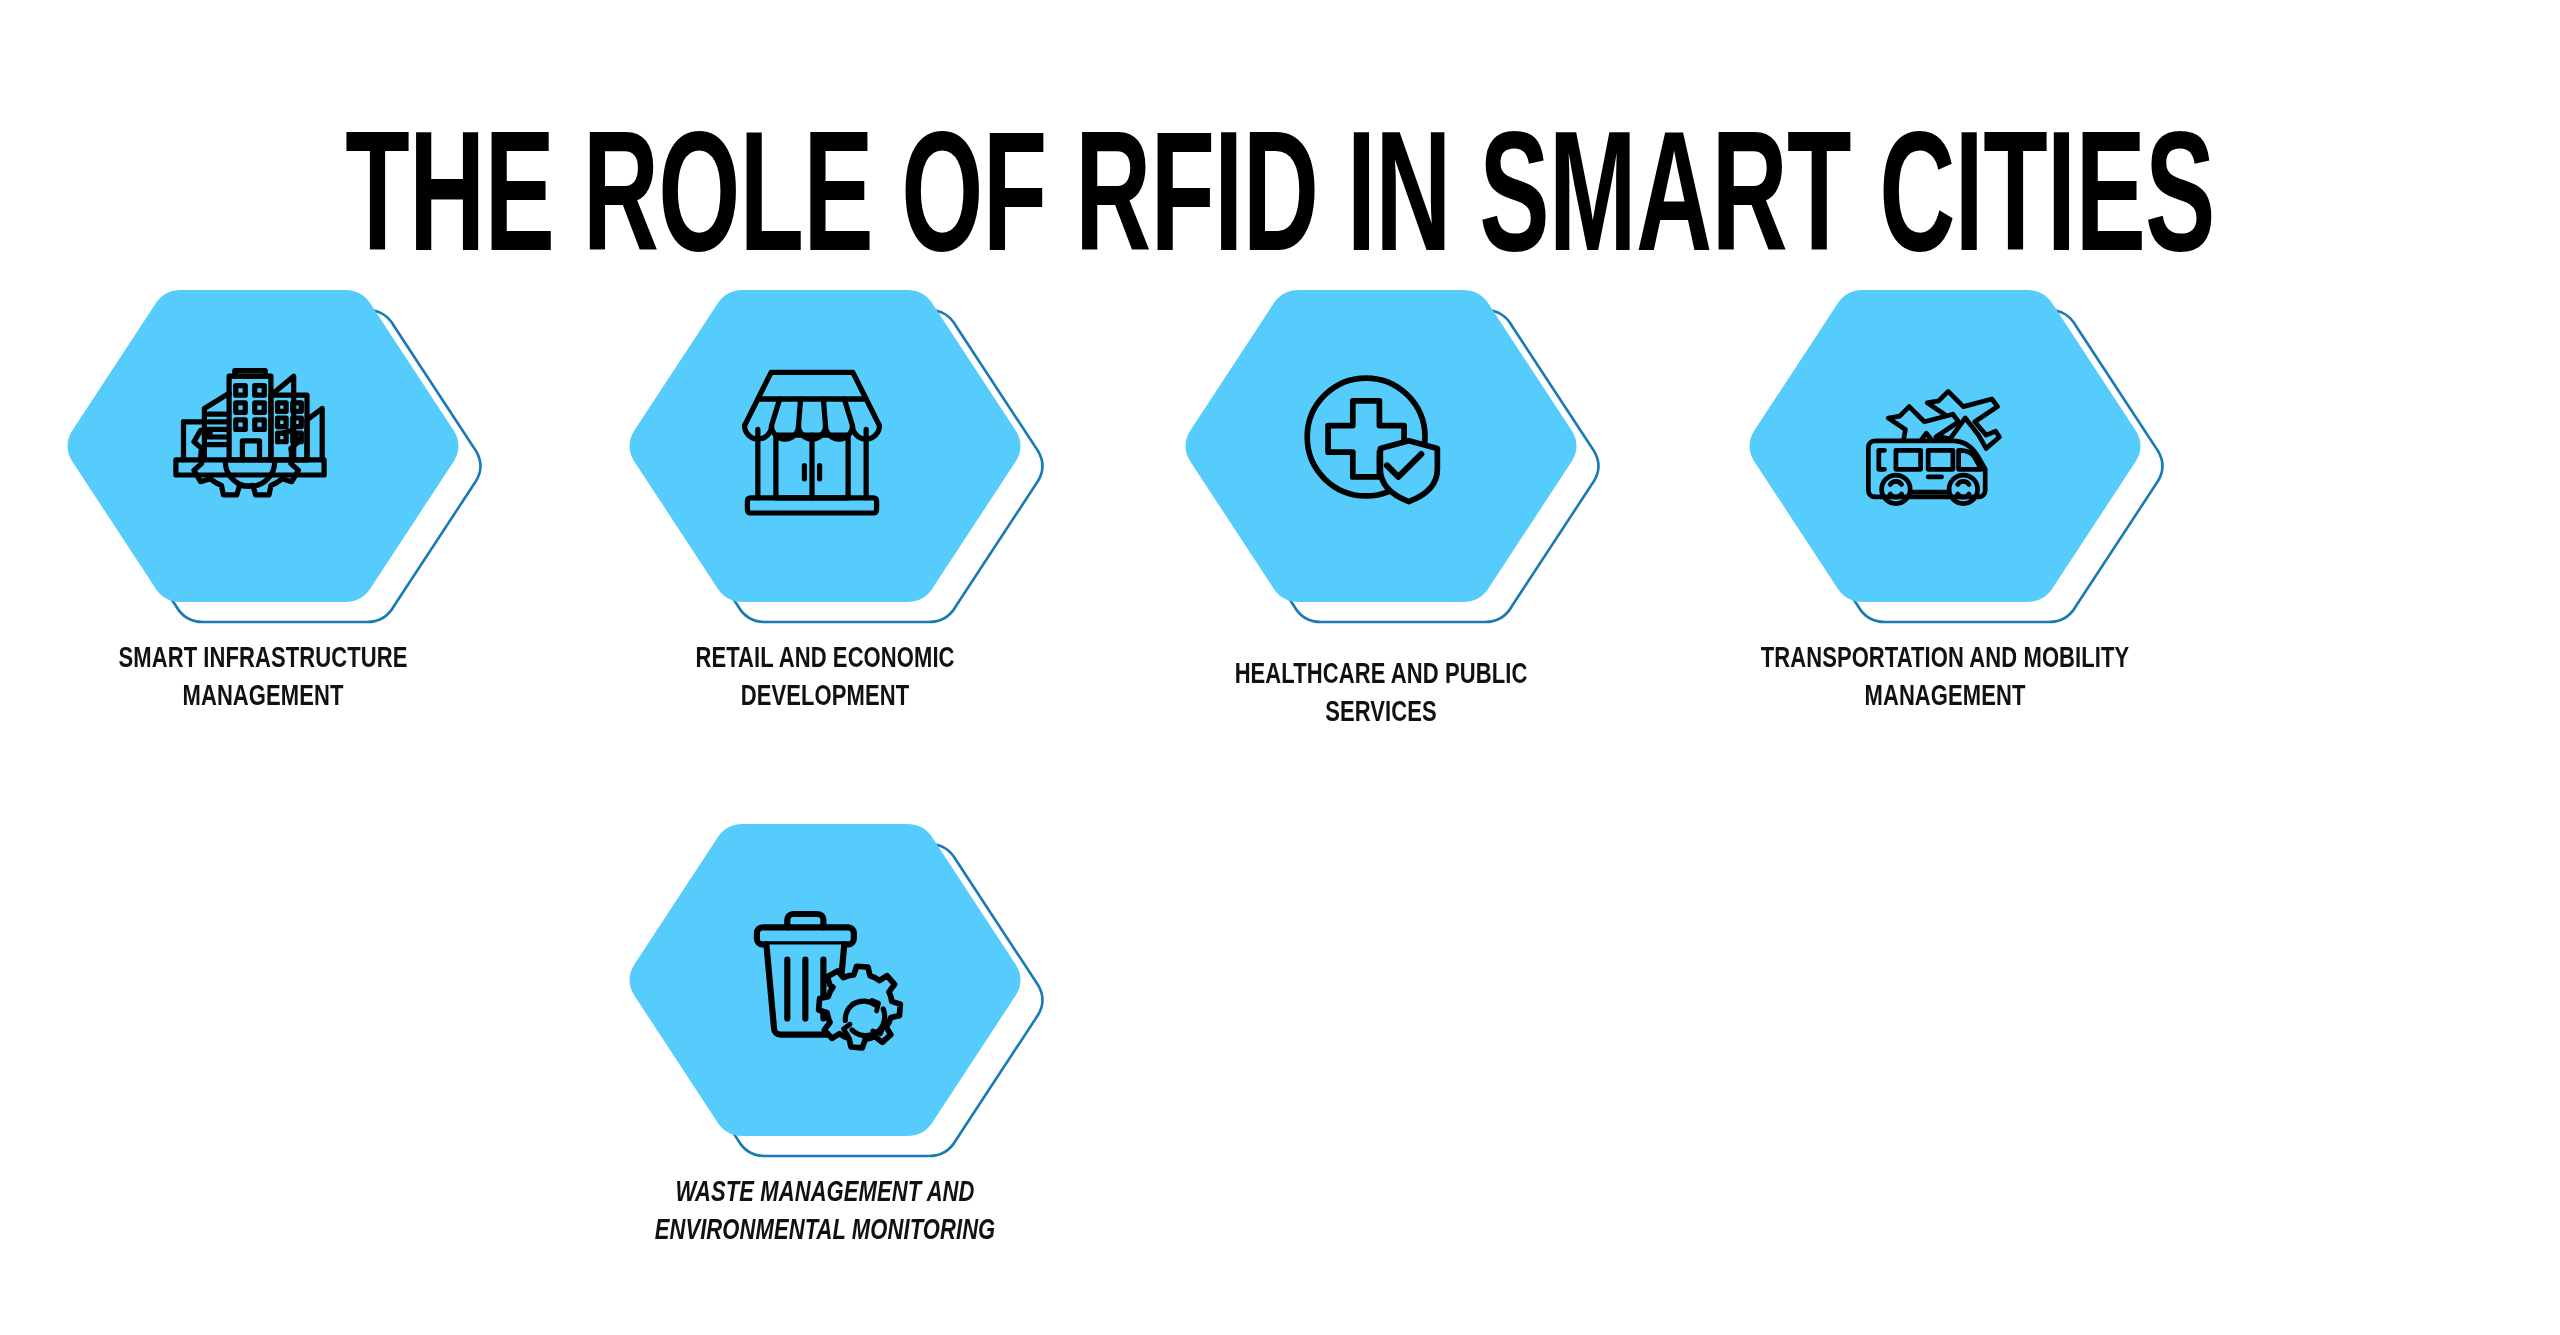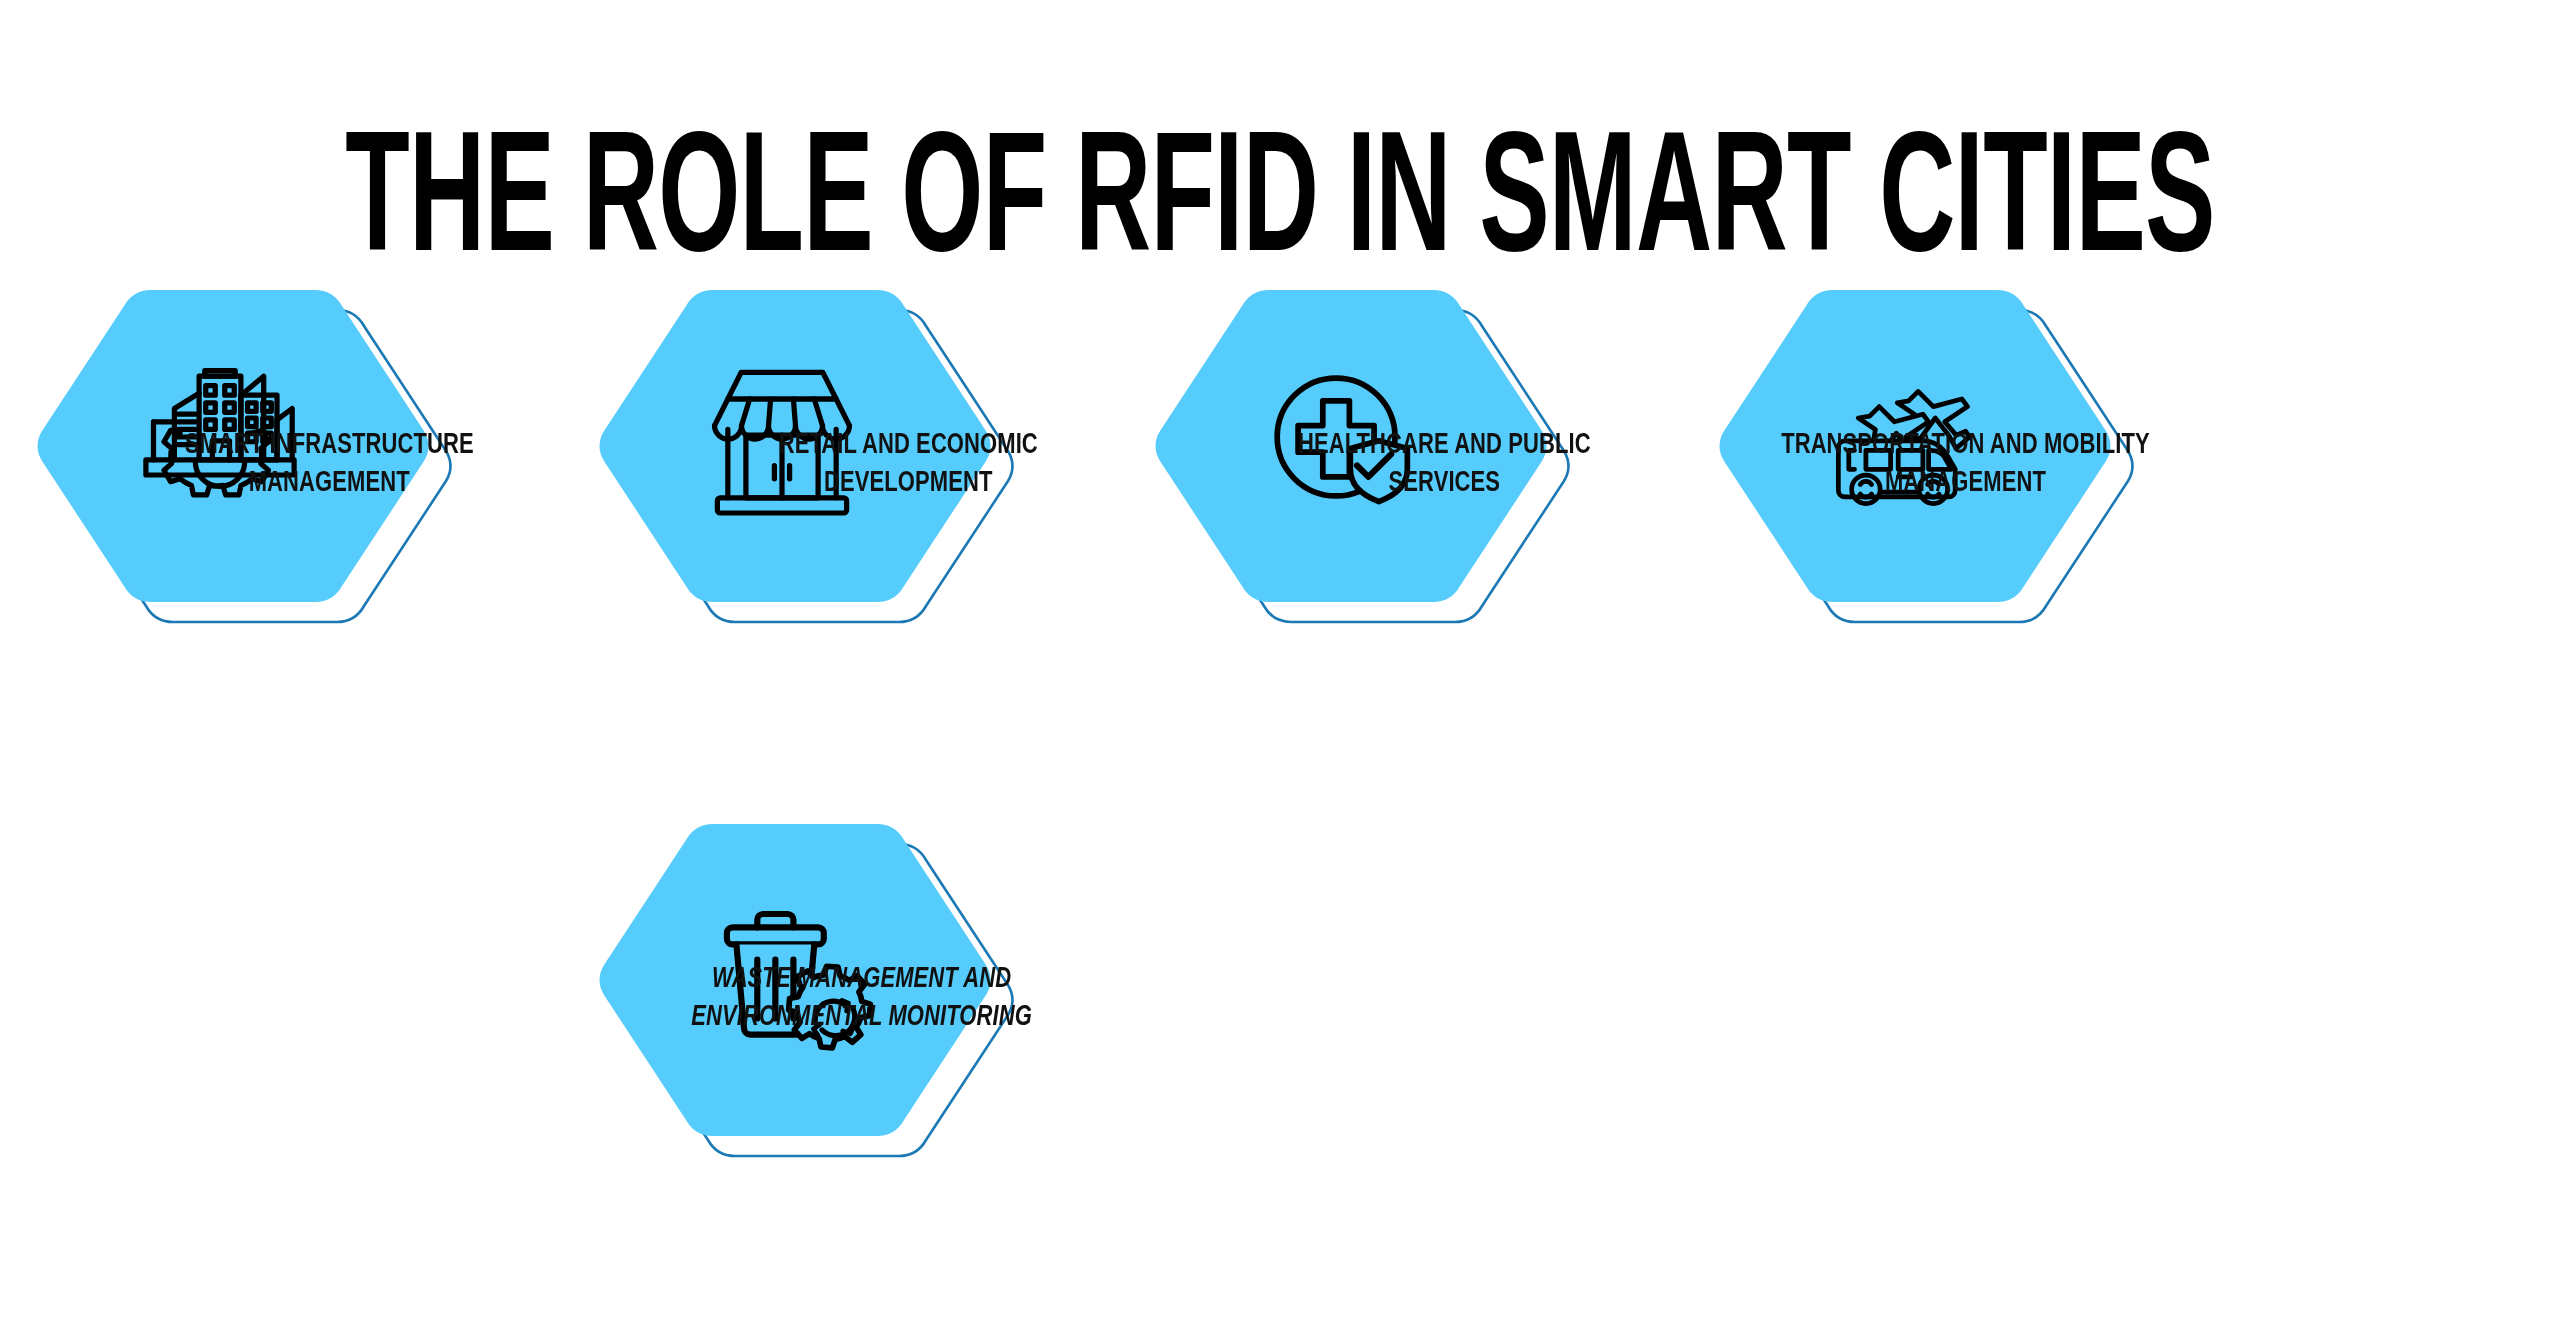--- a/index.html
+++ b/index.html
@@ -25,21 +25,21 @@
     white-space:nowrap;
   }
   .grid{
     position:absolute;
     left:0;top:0;width:2560px;height:1335px;
   }
   .card{
     position:absolute;
     width:460px;
     display:flex;
-    flex-direction:row;
+    flex-direction:column;
     align-items:center;
   }
   .hex-wrap{
     position:relative;
     width:400px;
     height:340px;
   }
   .hex-svg{
     position:absolute;
     left:0;top:0;
@@ -63,21 +63,21 @@
     transform:scaleX(0.88) scaleY(1.16);
     transform-origin:50% 0%;
     width:460px;
   }
   .lbl-line{display:block;white-space:nowrap;}
 
   
   .c0{left:33px;  top:276px;}
   .c1{left:595px; top:276px;}
   .c2{left:1151px;top:276px;gap:16px;}
-  .c3{left:1715px;top:276px;gap:22px;}
+  .c3{left:1715px;top:276px;}
   
   .c4{left:595px; top:810px;font-style:italic;}
   .c5{left:1155px;top:810px;}
 </style>
 </head>
 <body>
 
 <h1 id="page-title">THE ROLE OF RFID IN SMART CITIES</h1>
 
 <div class="grid">

